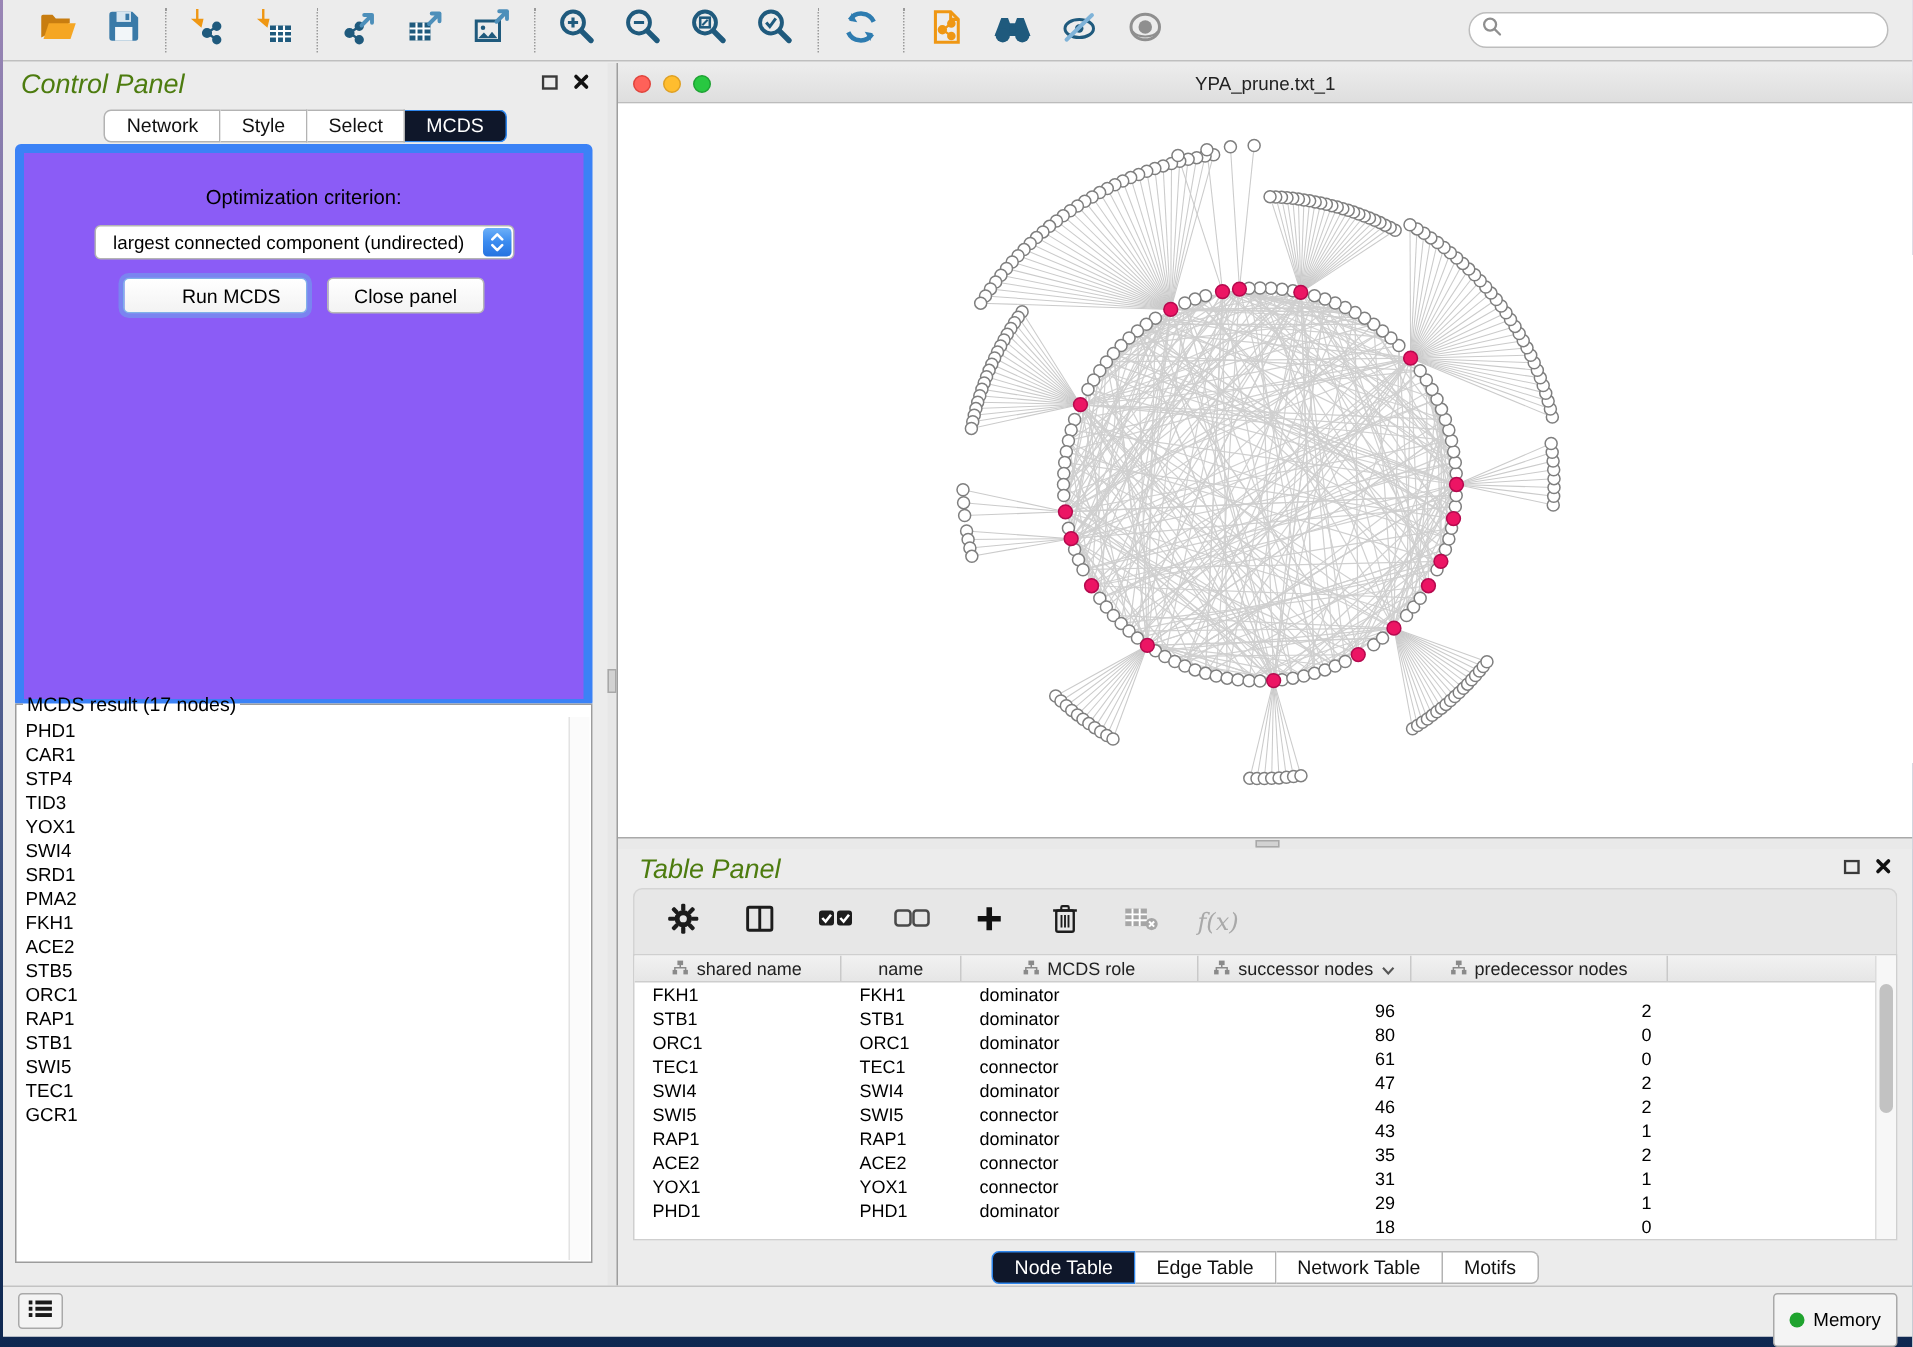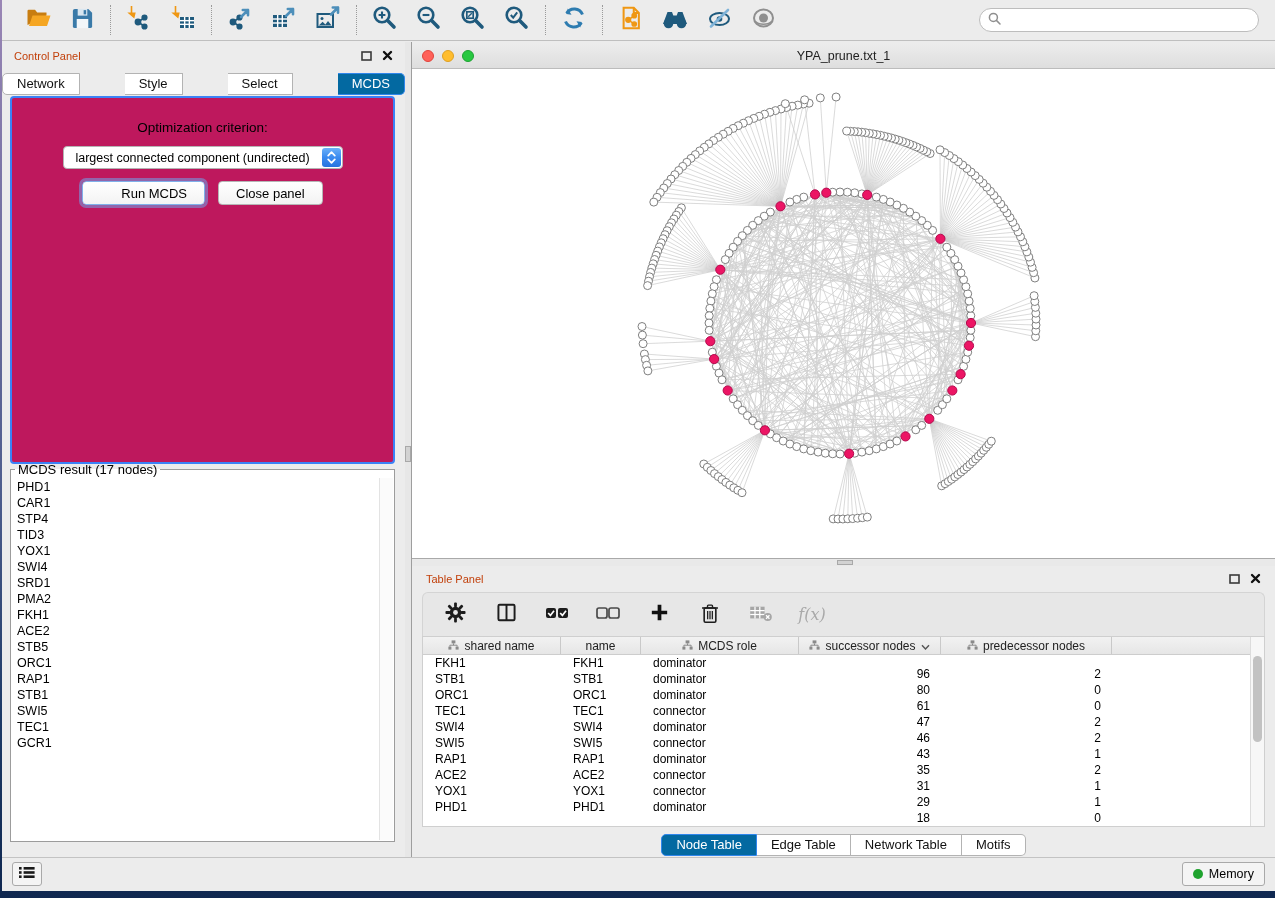--- a/index.html
+++ b/index.html
@@ -21,30 +21,30 @@
   
   .main{position:absolute;top:42px;left:0;right:0;bottom:33px;}
   .control-panel{position:absolute;left:0;top:0;width:403px;bottom:0;background:#ececec;overflow:hidden;}
   .v-splitter{position:absolute;left:403px;width:6px;top:0;bottom:0;background:#e7e7e7;
     border-right:1px solid #9e9e9e;}
   .v-splitter .knob{position:absolute;top:404px;left:0;width:6px;height:16px;background:#d2d2d2;border:1px solid #a8a8a8;box-sizing:border-box;}
   .right-area{position:absolute;left:410px;right:0;top:0;bottom:0;}
 
   
   .cp-header{height:24px;display:flex;align-items:center;padding:2px 12px 0;}
-  .panel-title{font-size:11px;color:#c2410c;}
+  .panel-title{font-size:18px;color:#4d7c0f;font-style:italic;}
   .panel-header-icons{margin-left:auto;display:flex;align-items:center;gap:10px;}
-  .cp-tabs{position:absolute;top:31px;left:0;width:100%;display:flex;justify-content:space-between;}
+  .cp-tabs{position:absolute;top:31px;left:0;width:100%;display:flex;justify-content:center;}
   .seg-tab{font-size:13px;color:#111;background:#fff;border:1px solid #b3b3b3;padding:2px 14px;line-height:16px;cursor:default;}
   .seg-tab + .seg-tab{border-left:none;}
   .seg-tab:first-child{border-radius:5px 0 0 5px;}
   .seg-tab:last-child{border-radius:0 5px 5px 0;}
-  .seg-tab.sel{background:#0369a1;border-color:#2f86ec;color:#fff;}
-  .cp-box{position:absolute;top:54px;left:8px;right:10px;height:364px;background:#be185d;
-    border:2px solid #3b82f6;border-radius:4px;}
+  .seg-tab.sel{background:#0f172a;border-color:#2f86ec;color:#fff;}
+  .cp-box{position:absolute;top:54px;left:8px;right:10px;height:364px;background:#8b5cf6;
+    border:6px solid #3b82f6;border-radius:4px;}
   .opt-label{text-align:center;margin-top:22px;font-size:13.5px;color:#000;}
   .combo{margin:11px auto 0;width:280px;height:23px;background:#fff;border:1px solid #b4b4b4;border-radius:4px;
     display:flex;align-items:center;box-sizing:border-box;}
   .combo-text{flex:1;text-align:center;font-size:12.5px;color:#000;white-space:nowrap;}
   .combo-step{width:19px;height:19px;margin-right:1px;border-radius:3px;
     background:linear-gradient(180deg,#6cb0f8 0%,#3c8cf0 48%,#2673e0 100%);
     display:flex;align-items:center;justify-content:center;}
   .btn-row{display:flex;justify-content:center;gap:13px;margin-top:12px;}
   .btn{font-family:"Liberation Sans",sans-serif;font-size:13px;color:#000;height:24px;padding:0 17px;
     background:linear-gradient(180deg,#ffffff,#f3f3f3);border:1px solid #b6b6b6;border-radius:4px;}
@@ -85,21 +85,21 @@
   .t-cell{font-size:12px;color:#000;box-sizing:border-box;white-space:nowrap;overflow:hidden;}
   .t-cell.num{text-align:right;margin-top:21px;}
   .t-scroll{position:absolute;top:0;right:0;bottom:0;width:13px;background:#f7f7f7;border-left:1px solid #dcdcdc;}
   .t-thumb{position:absolute;top:19px;left:1.5px;width:9px;height:86px;background:#c2c2c2;border-radius:5px;}
   .tp-tabs{display:flex;justify-content:center;margin-top:7px;}
 
   
   .statusbar{position:absolute;left:0;right:0;bottom:0;height:33px;background:#ececec;border-top:1px solid #c3c3c3;}
   .sb-list{position:absolute;left:10px;top:4px;width:30px;height:24px;background:#f4f4f4;border:1px solid #a9a9a9;border-radius:3px;
     display:flex;align-items:center;justify-content:center;padding:0;}
-  .sb-mem{position:absolute;right:10px;top:4px;height:24px;background:#f4f4f4;border:1px solid #a9a9a9;border-radius:3px;
+  .sb-mem{position:absolute;right:10px;top:4px;height:36px;background:#f4f4f4;border:1px solid #a9a9a9;border-radius:3px;
     display:flex;align-items:center;gap:6px;padding:0 10px;font-family:"Liberation Sans",sans-serif;font-size:12.5px;color:#000;margin-left:28px;}
   .dot{width:10px;height:10px;border-radius:50%;background:#1fa32e;}
 </style>
 </head>
 <body>
 
 <div class="screen">
   <div class="window">
 
     <div class="toolbar" id="mainToolbar">

